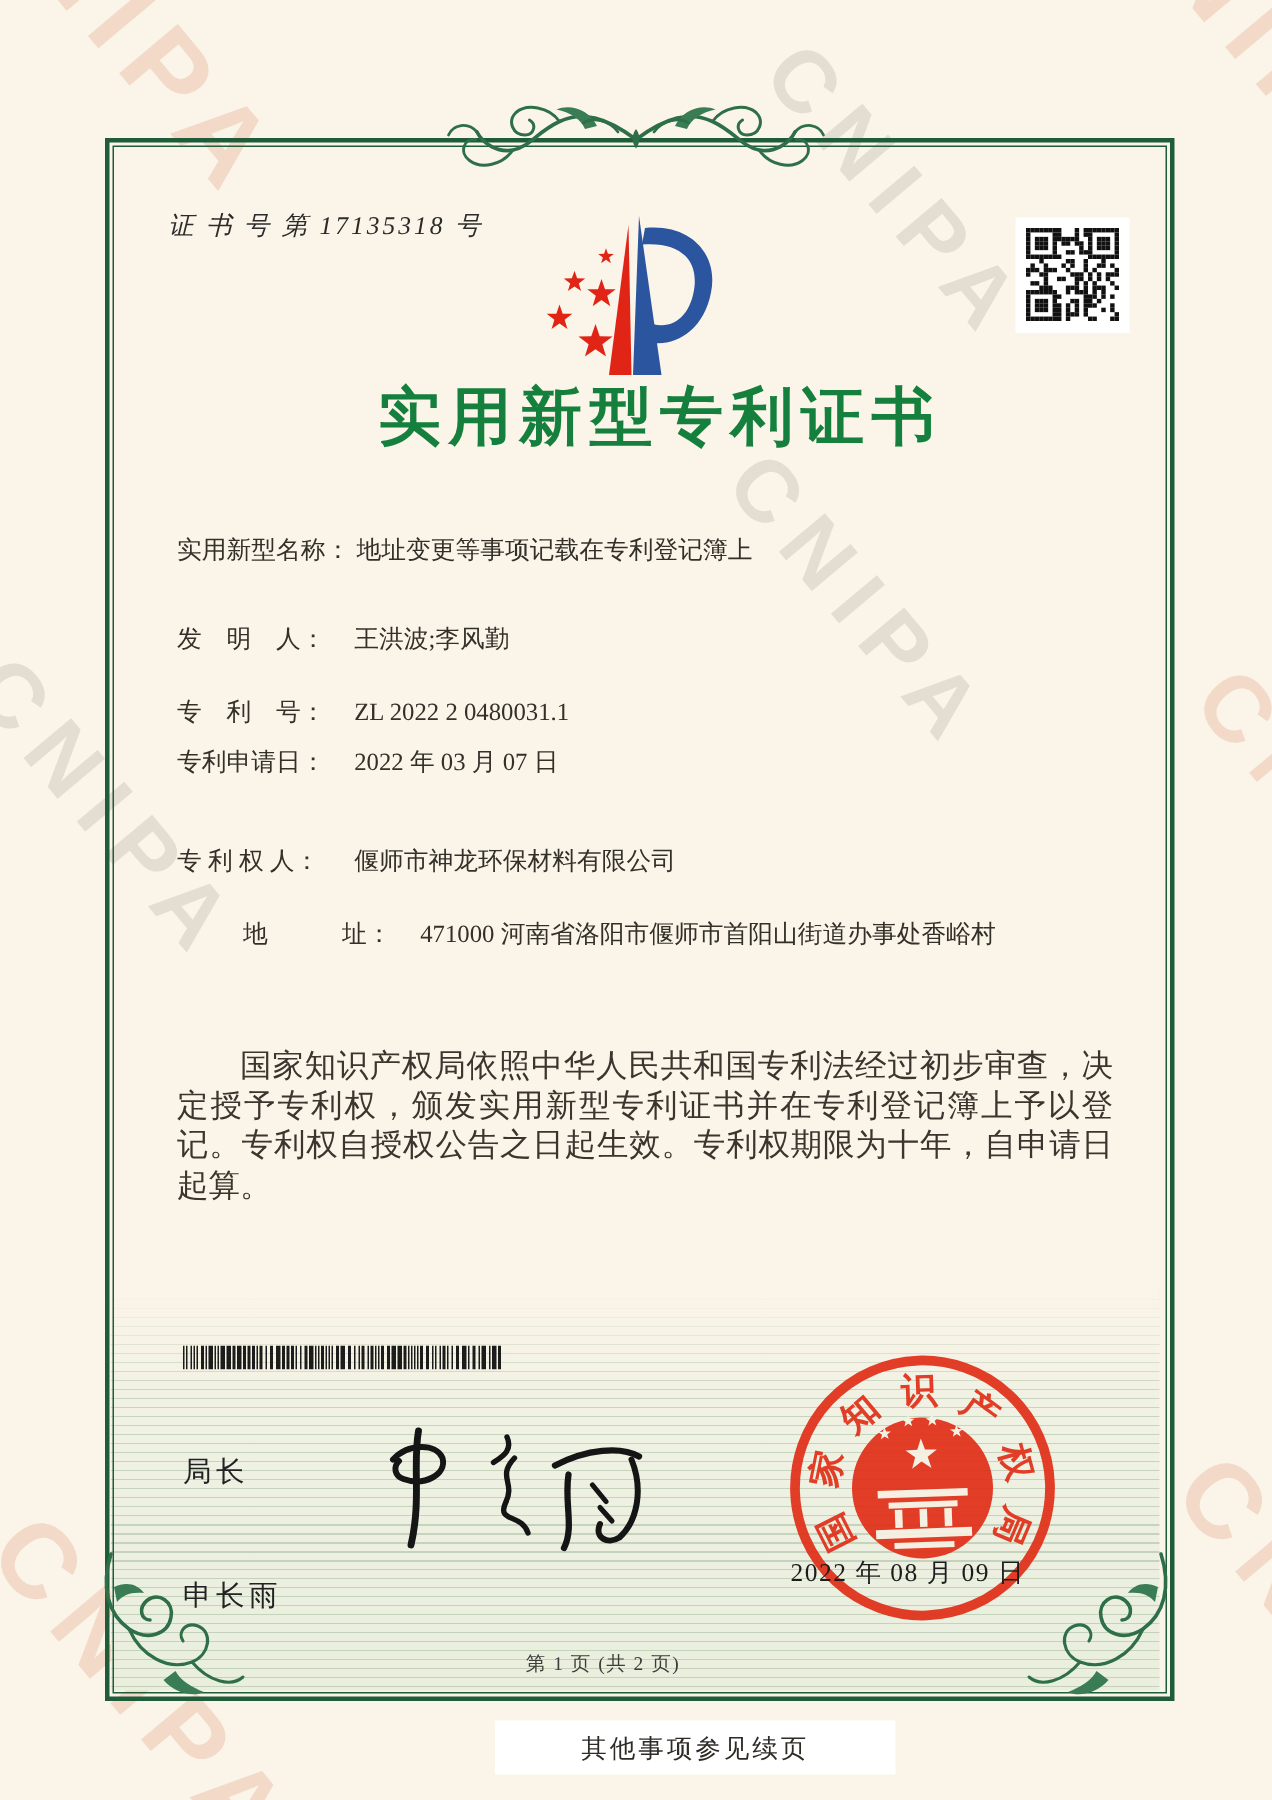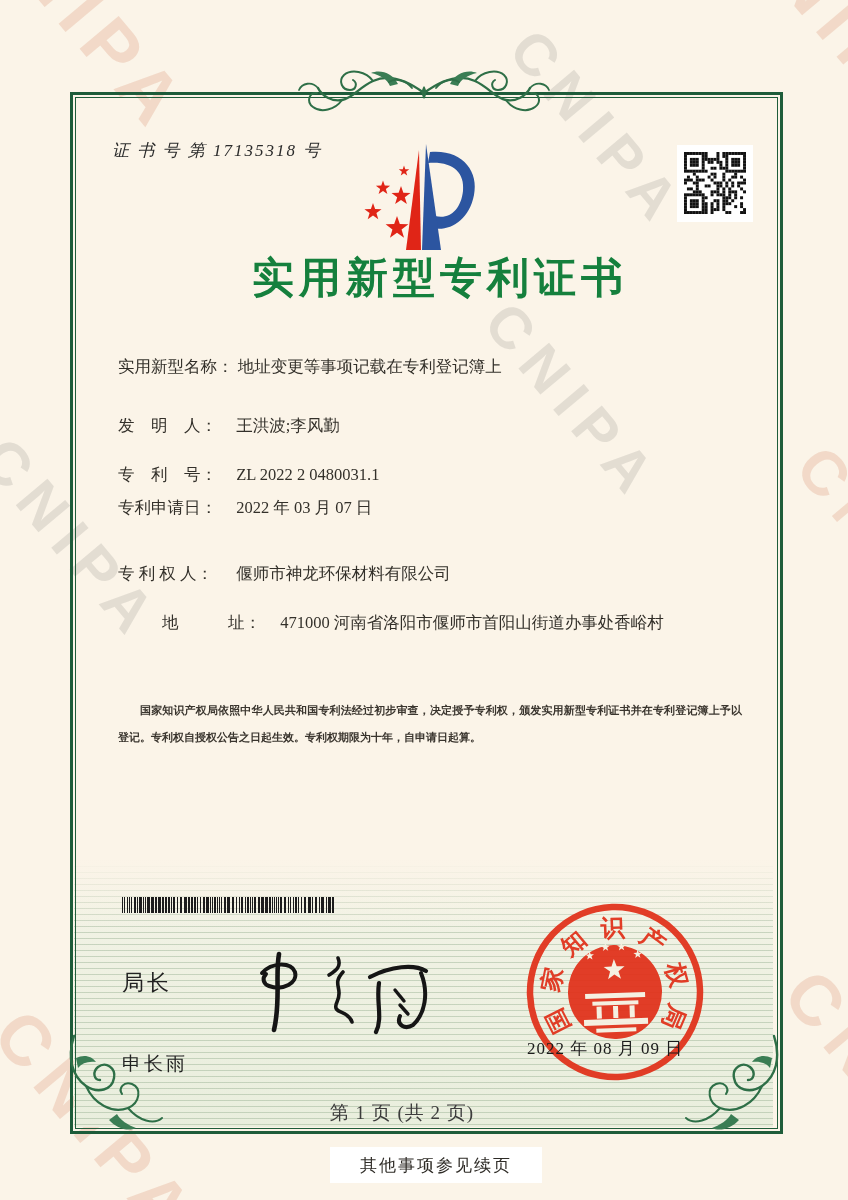--- a/index.html
+++ b/index.html
@@ -42,37 +42,37 @@
        font-size:42px;font-weight:700;color:#15803d;letter-spacing:5px;}
 
   .fields{position:absolute;left:118px;top:356px;width:650px;font-size:16.5px;color:#33302a;}
   .frow{position:absolute;left:0;white-space:nowrap;}
   .frow .lbl{display:inline-block;min-width:114px;}
   .r0{top:0;} .r1{top:59px;} .r2{top:108px;} .r3{top:141px;}
   .r4{top:207px;} .r5{top:256px;margin-left:44px;}
   .grant{position:absolute;left:118px;top:662px;width:680px;font-size:16.5px;color:#33302a;white-space:nowrap;}
   .grant .g2{margin-left:27px;}
 
-  .paras{position:absolute;left:118px;top:697px;width:624px;font-size:11px;
-       line-height:26.5px;color:#3a352e;text-align:justify;font-weight:bold;}
+  .paras{position:absolute;left:118px;top:697px;width:624px;font-size:21px;
+       line-height:26.5px;color:#3a352e;text-align:justify;}
   .paras p{margin:0;text-indent:2em;}
 
   .barcode{position:absolute;left:122px;top:897px;}
 
-  .signer-title{position:absolute;left:122px;top:968px;font-size:22px;color:#222;letter-spacing:3px;}
+  .signer-title{position:absolute;left:122px;top:968px;font-size:19px;color:#222;letter-spacing:3px;}
   .signer-name{position:absolute;left:122px;top:1003px;font-size:19px;color:#222;letter-spacing:3px;margin-top:48px;}
   .signature{position:absolute;left:250px;top:942px;}
 
   .seal{position:absolute;left:520px;top:897px;opacity:0.93;}
   .seal-date{position:absolute;left:527px;top:1037px;font-size:17px;color:#1c1c1c;letter-spacing:1px;}
 
   .page-num{position:absolute;left:402px;top:1100px;transform:translateX(-50%);
-       font-size:19px;color:#3c3c3c;letter-spacing:1px;white-space:nowrap;}
-
-  .continuation{position:absolute;left:330px;top:1147px;width:212px;height:36px;
+       font-size:13px;color:#3c3c3c;letter-spacing:1px;white-space:nowrap;}
+
+  .continuation{position:absolute;left:330px;top:1147px;width:267px;height:36px;
        background:#ffffff;display:flex;align-items:center;justify-content:center;
        font-size:17px;color:#2e2b26;letter-spacing:2px;}
 </style>
 </head>
 <body>
 
 <div class="page">
 
   <span class="wm pink" style="left:-60px;top:-30px;font-size:74px;">CNIPA</span>
   <span class="wm pink" style="left:700px;top:-20px;font-size:72px;">CNIPA</span>

